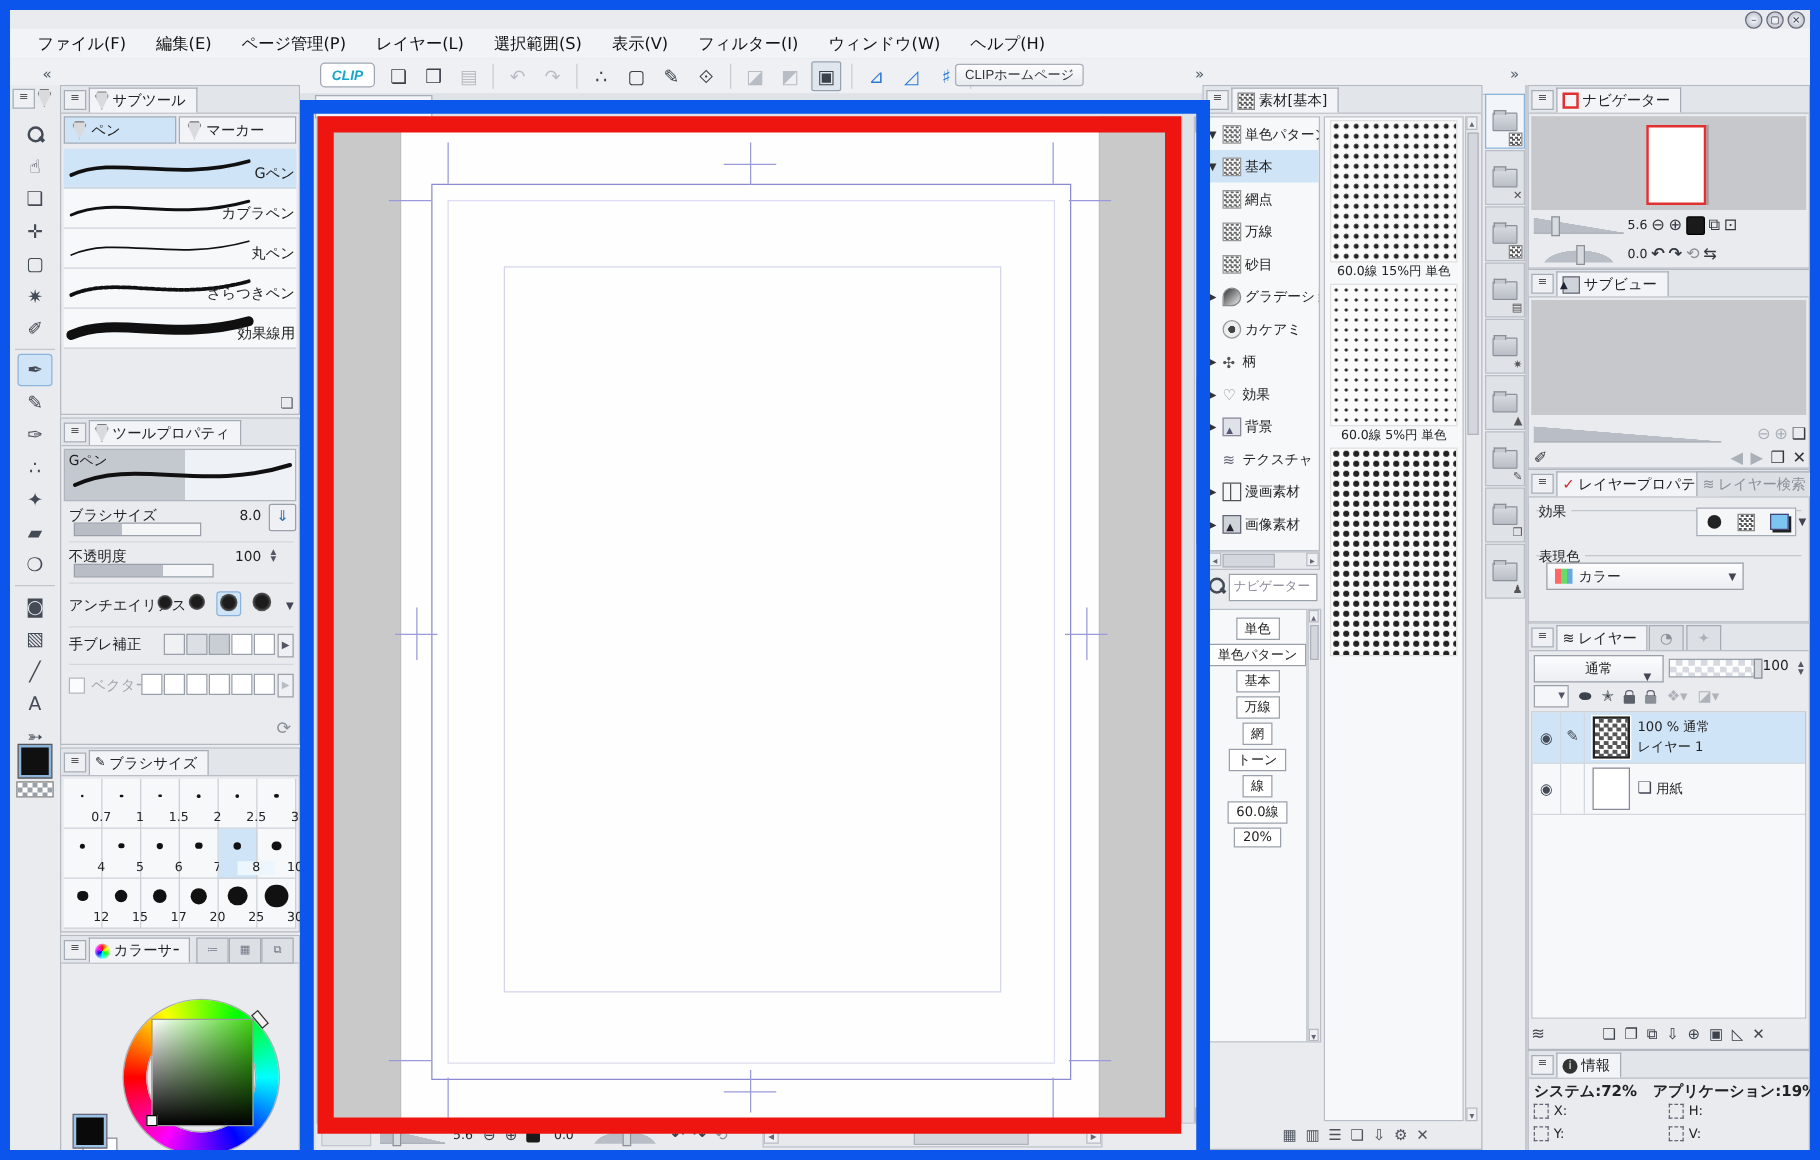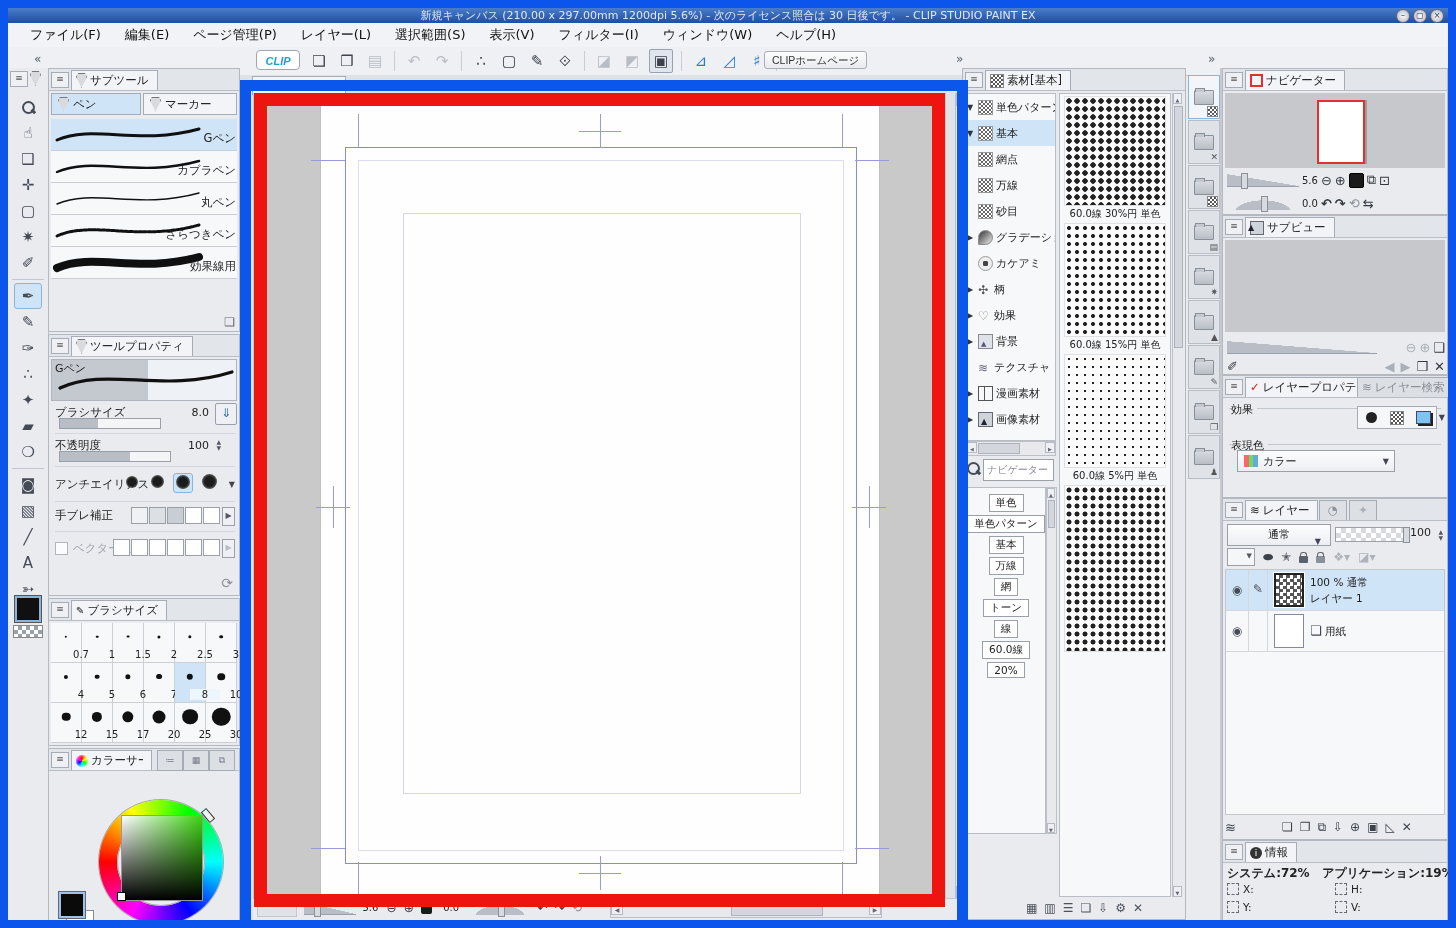--- a/index.html
+++ b/index.html
@@ -233,23 +233,20 @@
   .dash-sq{width:10px;height:10px;border:1px dashed #667;}
 
   .rdock-sep{position:absolute;left:1220px;top:68px;width:2px;bottom:8px;background:#c6cad0;}
   svg path{stroke-linecap:round;}
 </style>
 </head>
 <body>
 
 <div class="screen">
 
-  <div class="titlebar">
-    <span>新規キャンバス (210.00 x 297.00mm 1200dpi 5.6%)  - 次のライセンス照合は 30 日後です。 - CLIP STUDIO PAINT EX</span>
-  </div>
   <div class="win-controls">
 
   <span class="winbtn">–</span>
       <span class="winbtn">▢</span>
       <span class="winbtn">×</span>
     </div>
 
   <div class="menubar">
 
   <span class="menu-item">ファイル(F)</span>
@@ -787,24 +784,20 @@
         <span class="tag-btn">60.0線</span>
         <span class="tag-btn">20%</span>
       </div>
     <div class="tag-sb">
       <span class="sb-btn" style="top:0;width:8px;height:10px;font-size:5px">▲</span>
       <span class="sb-thumb" style="left:1px;right:1px;top:12px;height:26px"></span>
       <span class="sb-btn" style="bottom:0;width:8px;height:10px;font-size:5px">▼</span>
     </div>
     <div class="mats">
 
-        <div class="mat-item">
-          <div class="mat-thumb" style="height: 108px; background-image: radial-gradient(circle, rgb(34, 34, 34) 2.47px, transparent 2.97px); background-size: 8px 8px;"></div>
-          <div class="mat-label">60.0線 30%円 単色</div>
-        </div>
 
         <div class="mat-item">
           <div class="mat-thumb" style="height: 112px; background-image: radial-gradient(circle, rgb(34, 34, 34) 1.75px, transparent 2.25px); background-size: 8px 8px;"></div>
           <div class="mat-label">60.0線 15%円 単色</div>
         </div>
 
         <div class="mat-item">
           <div class="mat-thumb" style="height: 112px; background-image: radial-gradient(circle, rgb(34, 34, 34) 1.01px, transparent 1.51px); background-size: 8px 8px;"></div>
           <div class="mat-label">60.0線 5%円 単色</div>
         </div>

